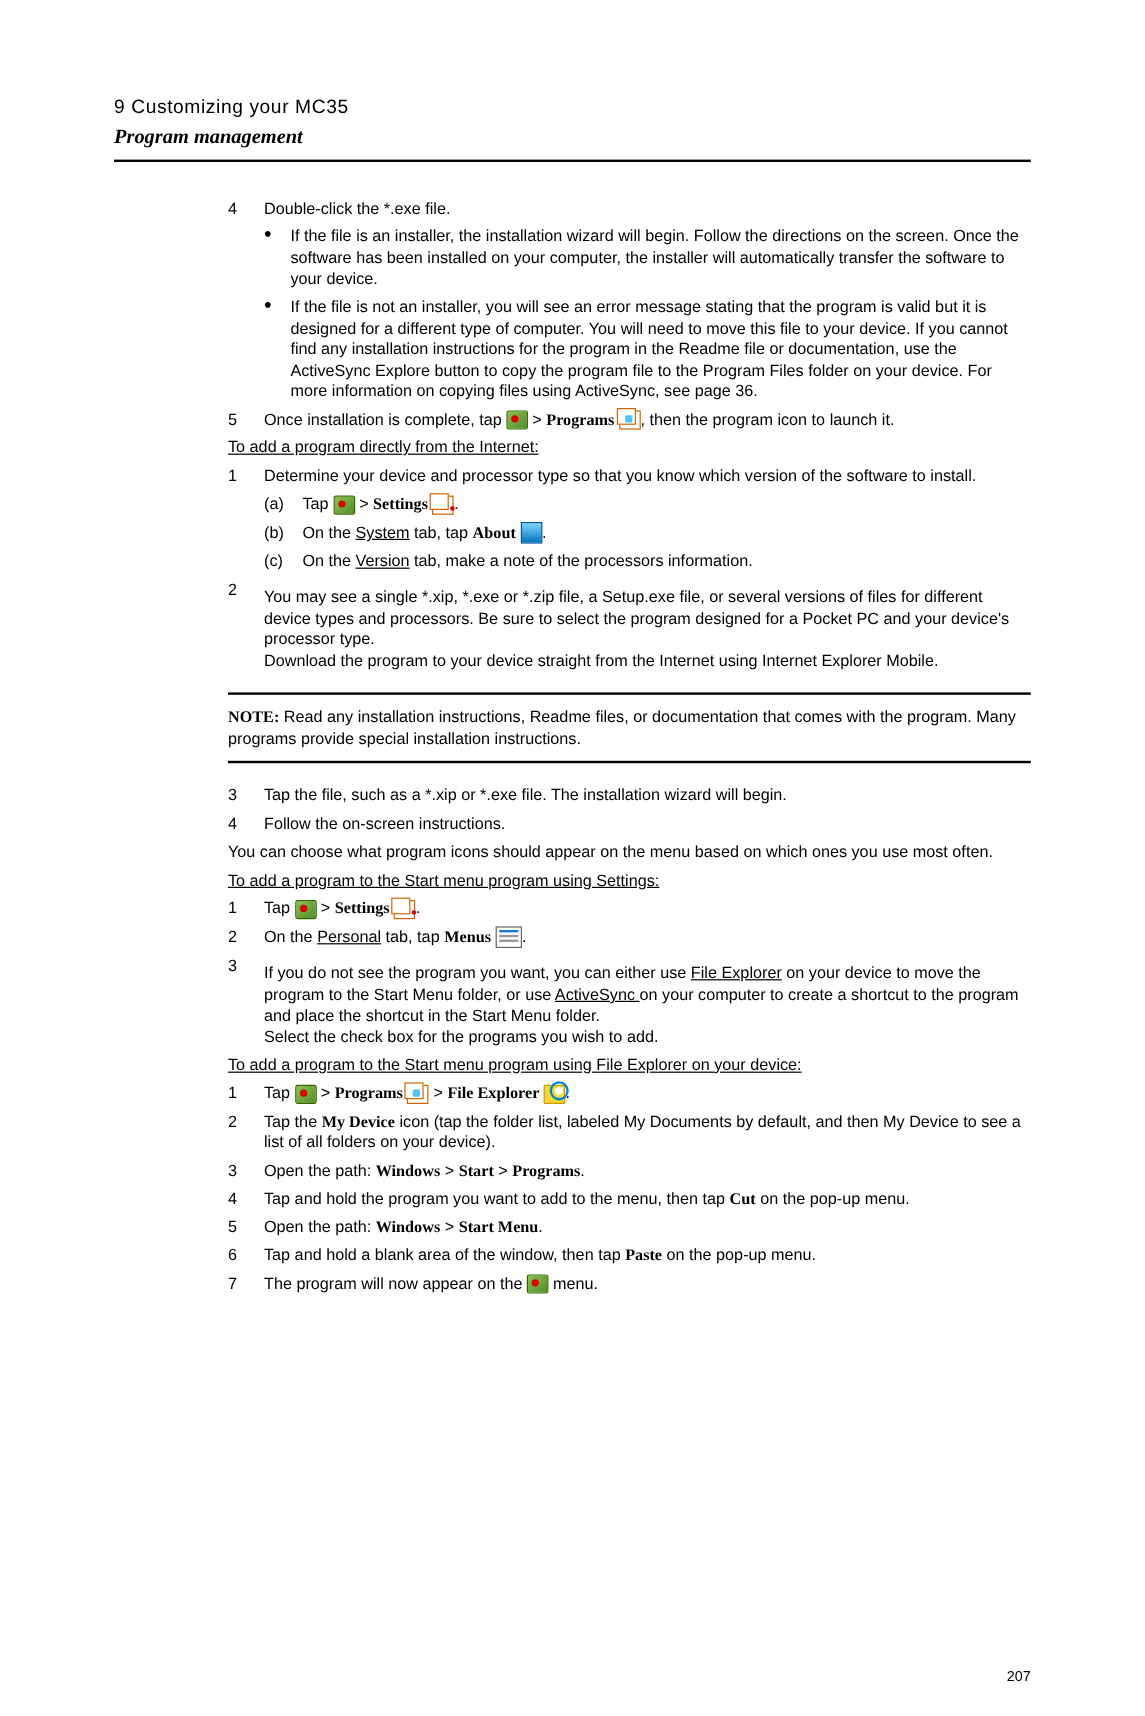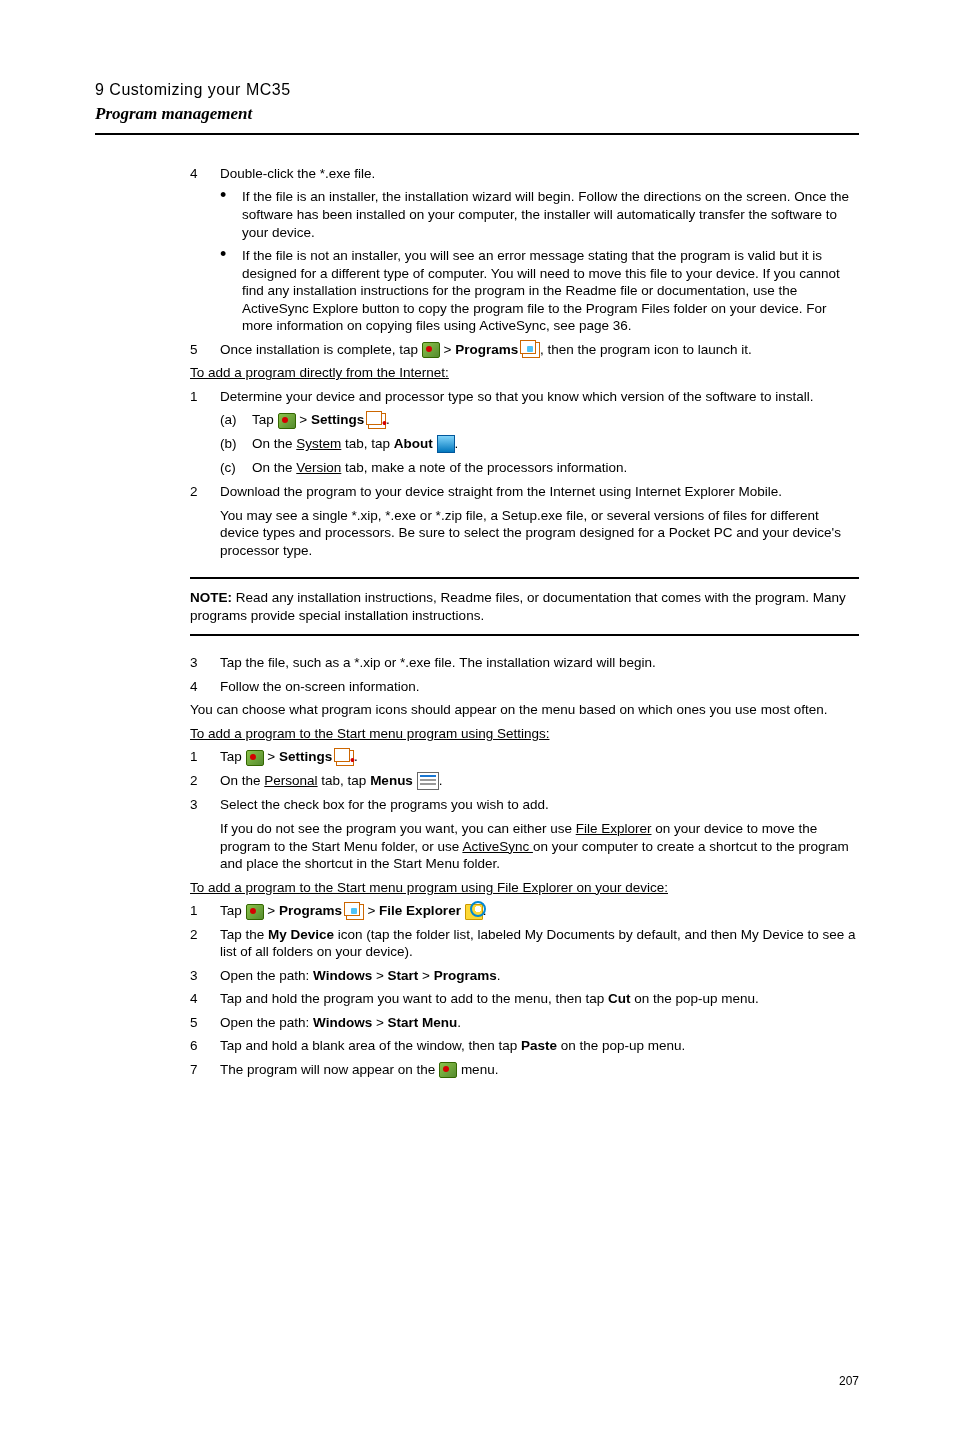--- a/index.html
+++ b/index.html
@@ -68,21 +68,21 @@
   .h3 {
     font-size: 18px;
     margin-top: 18px;
     margin-bottom: 10px;
   }
   .para {
     margin-bottom: 6px;
   }
   .pagenum {
     position: absolute;
-    bottom: 40px;
+    bottom: 24px;
     right: 95px;
     font-size: 12px;
   }
   .icon {
     display: inline-block;
     vertical-align: middle;
   }
   .icon-start {
     width: 18px; height: 16px;
     background: linear-gradient(135deg,#8BC34A 0%,#558B2F 100%);
@@ -133,21 +133,21 @@
   }
   .icon-file-explorer {
     width: 18px; height: 16px; position:relative;
     background:#FDD835; border:1px solid #CC9900; border-radius:1px;
   }
   .icon-file-explorer::after{
     content:''; position:absolute; right:-4px; top:-4px; width:12px; height:12px;
     border:2px solid #0288D1; border-radius:50%;
     background:radial-gradient(circle,#fff 40%,transparent 41%);
   }
-  b { font-weight: bold; }
+  b { font-weight: bold; font-family: Liberation Serif, serif; }
 </style>
 </head>
 <body>
 
 <div class="page">
   <div class="header">
     <div class="header-ch">9 Customizing your MC35</div>
     <div class="header-sec">Program management</div>
   </div>
 
@@ -199,37 +199,37 @@
     <div class="substep">
       <div class="substep-lbl">(c)</div>
       <div class="substep-body">
         <span>On the </span><span class="underline">Version</span><span> tab, make a note of the processors information.</span>
       </div>
     </div>
 
     <div class="step">
       <div class="step-num">2</div>
       <div class="step-body">
+        <div style="margin-top:6px;">You may see a single *.xip,  *.exe or *.zip file, a Setup.exe file, or several versions of files for different device types and processors. Be sure to select the program designed for a Pocket PC and your device's processor type.</div>
         <div>Download the program to your device straight from the Internet using Internet Explorer Mobile.</div>
-        <div style="margin-top:6px;">You may see a single *.xip,  *.exe or *.zip file, a Setup.exe file, or several versions of files for different device types and processors. Be sure to select the program designed for a Pocket PC and your device's processor type.</div>
       </div>
     </div>
 
     <div class="note-box">
       <b>NOTE:</b><span>   Read any installation instructions, Readme files, or documentation that comes with the program. Many programs provide special installation instructions.</span>
     </div>
 
     <div class="step">
       <div class="step-num">3</div>
       <div class="step-body">Tap the file, such as a *.xip or *.exe file. The installation wizard will begin.</div>
     </div>
 
     <div class="step">
       <div class="step-num">4</div>
-      <div class="step-body">Follow the on-screen information.</div>
+      <div class="step-body">Follow the on-screen instructions.</div>
     </div>
 
     <div class="para">You can choose what program icons should appear on the menu based on which ones you use most often.</div>
     <div class="section-head">To add a program to the Start menu program using Settings:</div>
 
     <div class="step">
       <div class="step-num">1</div>
       <div class="step-body">
         <span>Tap </span><span class="icon icon-start"></span><span> &gt; </span><b>Settings</b> <span class="icon icon-settings"></span><span>.</span>
       </div>
@@ -238,24 +238,24 @@
     <div class="step">
       <div class="step-num">2</div>
       <div class="step-body">
         <span>On the </span><span class="underline">Personal</span><span> tab, tap </span><b>Menus</b> <span class="icon icon-menus"></span><span>.</span>
       </div>
     </div>
 
     <div class="step">
       <div class="step-num">3</div>
       <div class="step-body">
-        <div>Select the check box for the programs you wish to add.</div>
         <div style="margin-top:6px;">
           <span>If you do not see the program you want, you can either use </span><span class="underline">File Explorer</span><span> on your device to move the program to the Start Menu folder, or use </span><span class="underline">ActiveSync </span><span>on your computer to create a shortcut to the program and place the shortcut in the Start Menu folder.</span>
         </div>
+        <div>Select the check box for the programs you wish to add.</div>
       </div>
     </div>
 
     <div class="section-head">To add a program to the Start menu program using File Explorer on your device:</div>
 
     <div class="step">
       <div class="step-num">1</div>
       <div class="step-body">
         <span>Tap </span><span class="icon icon-start"></span><span> &gt; </span><b>Programs</b><span> </span><span class="icon icon-programs"></span><span> &gt; </span><b>File Explorer</b> <span class="icon icon-file-explorer"></span><span>.</span>
       </div>

